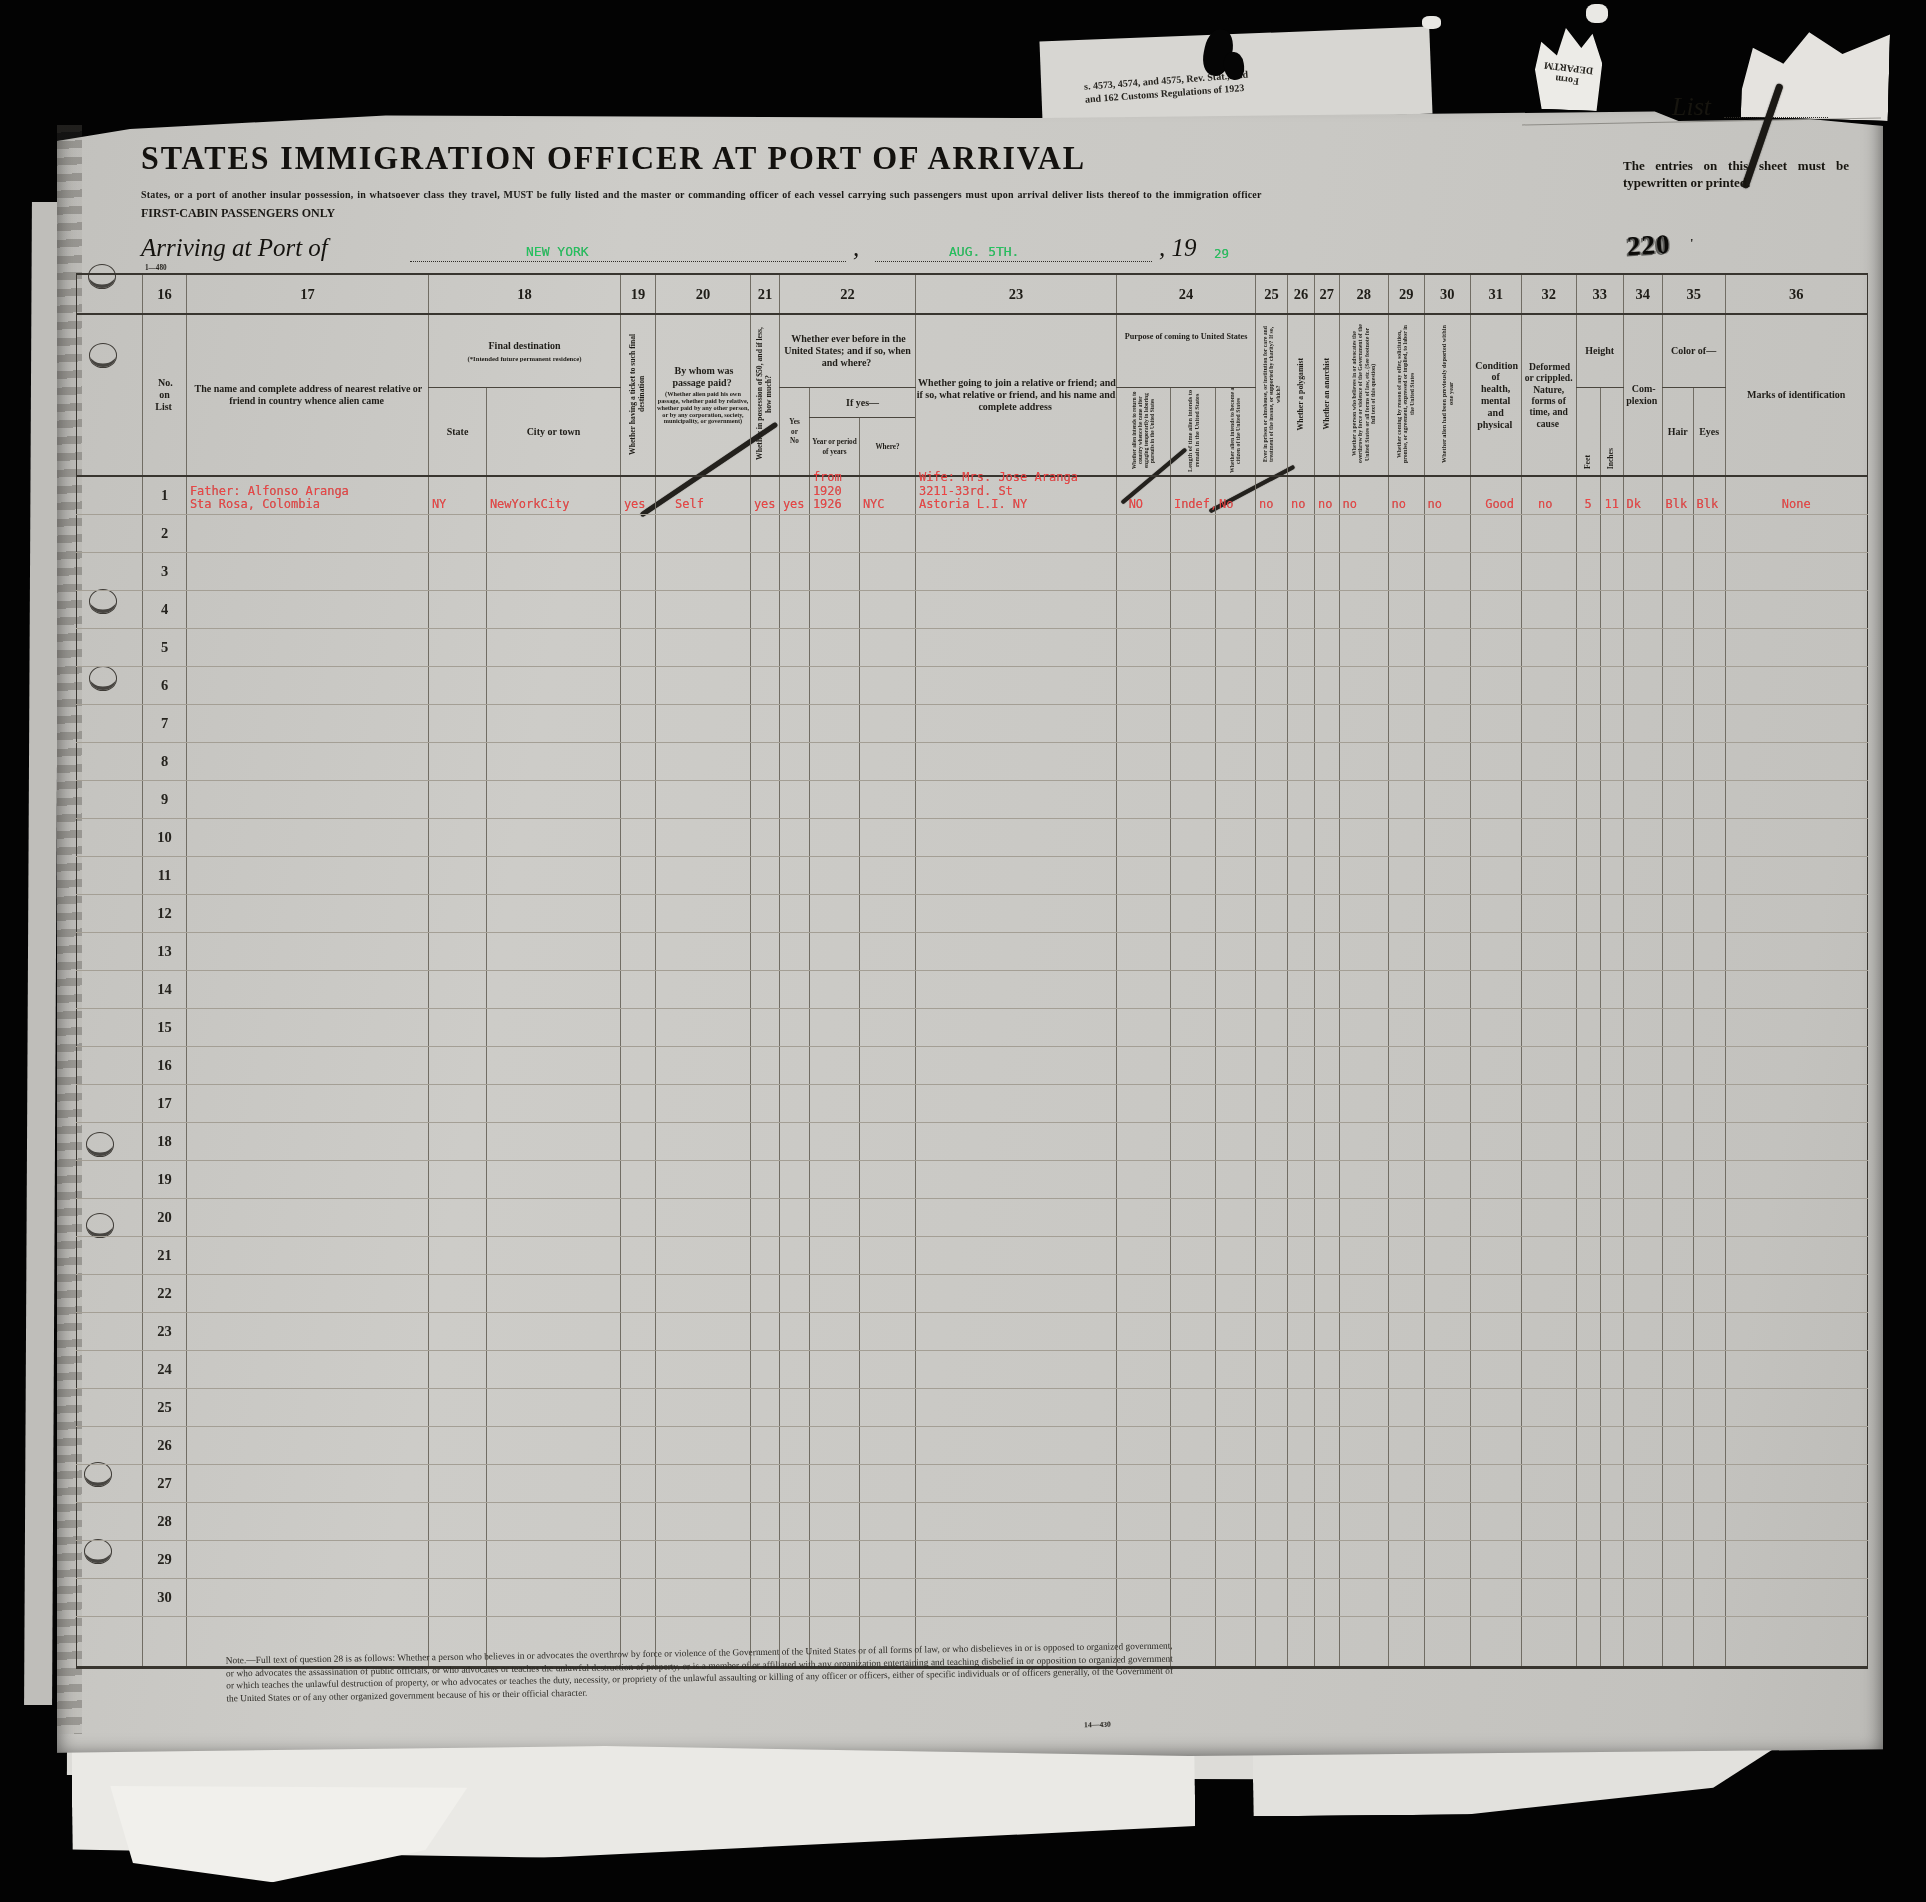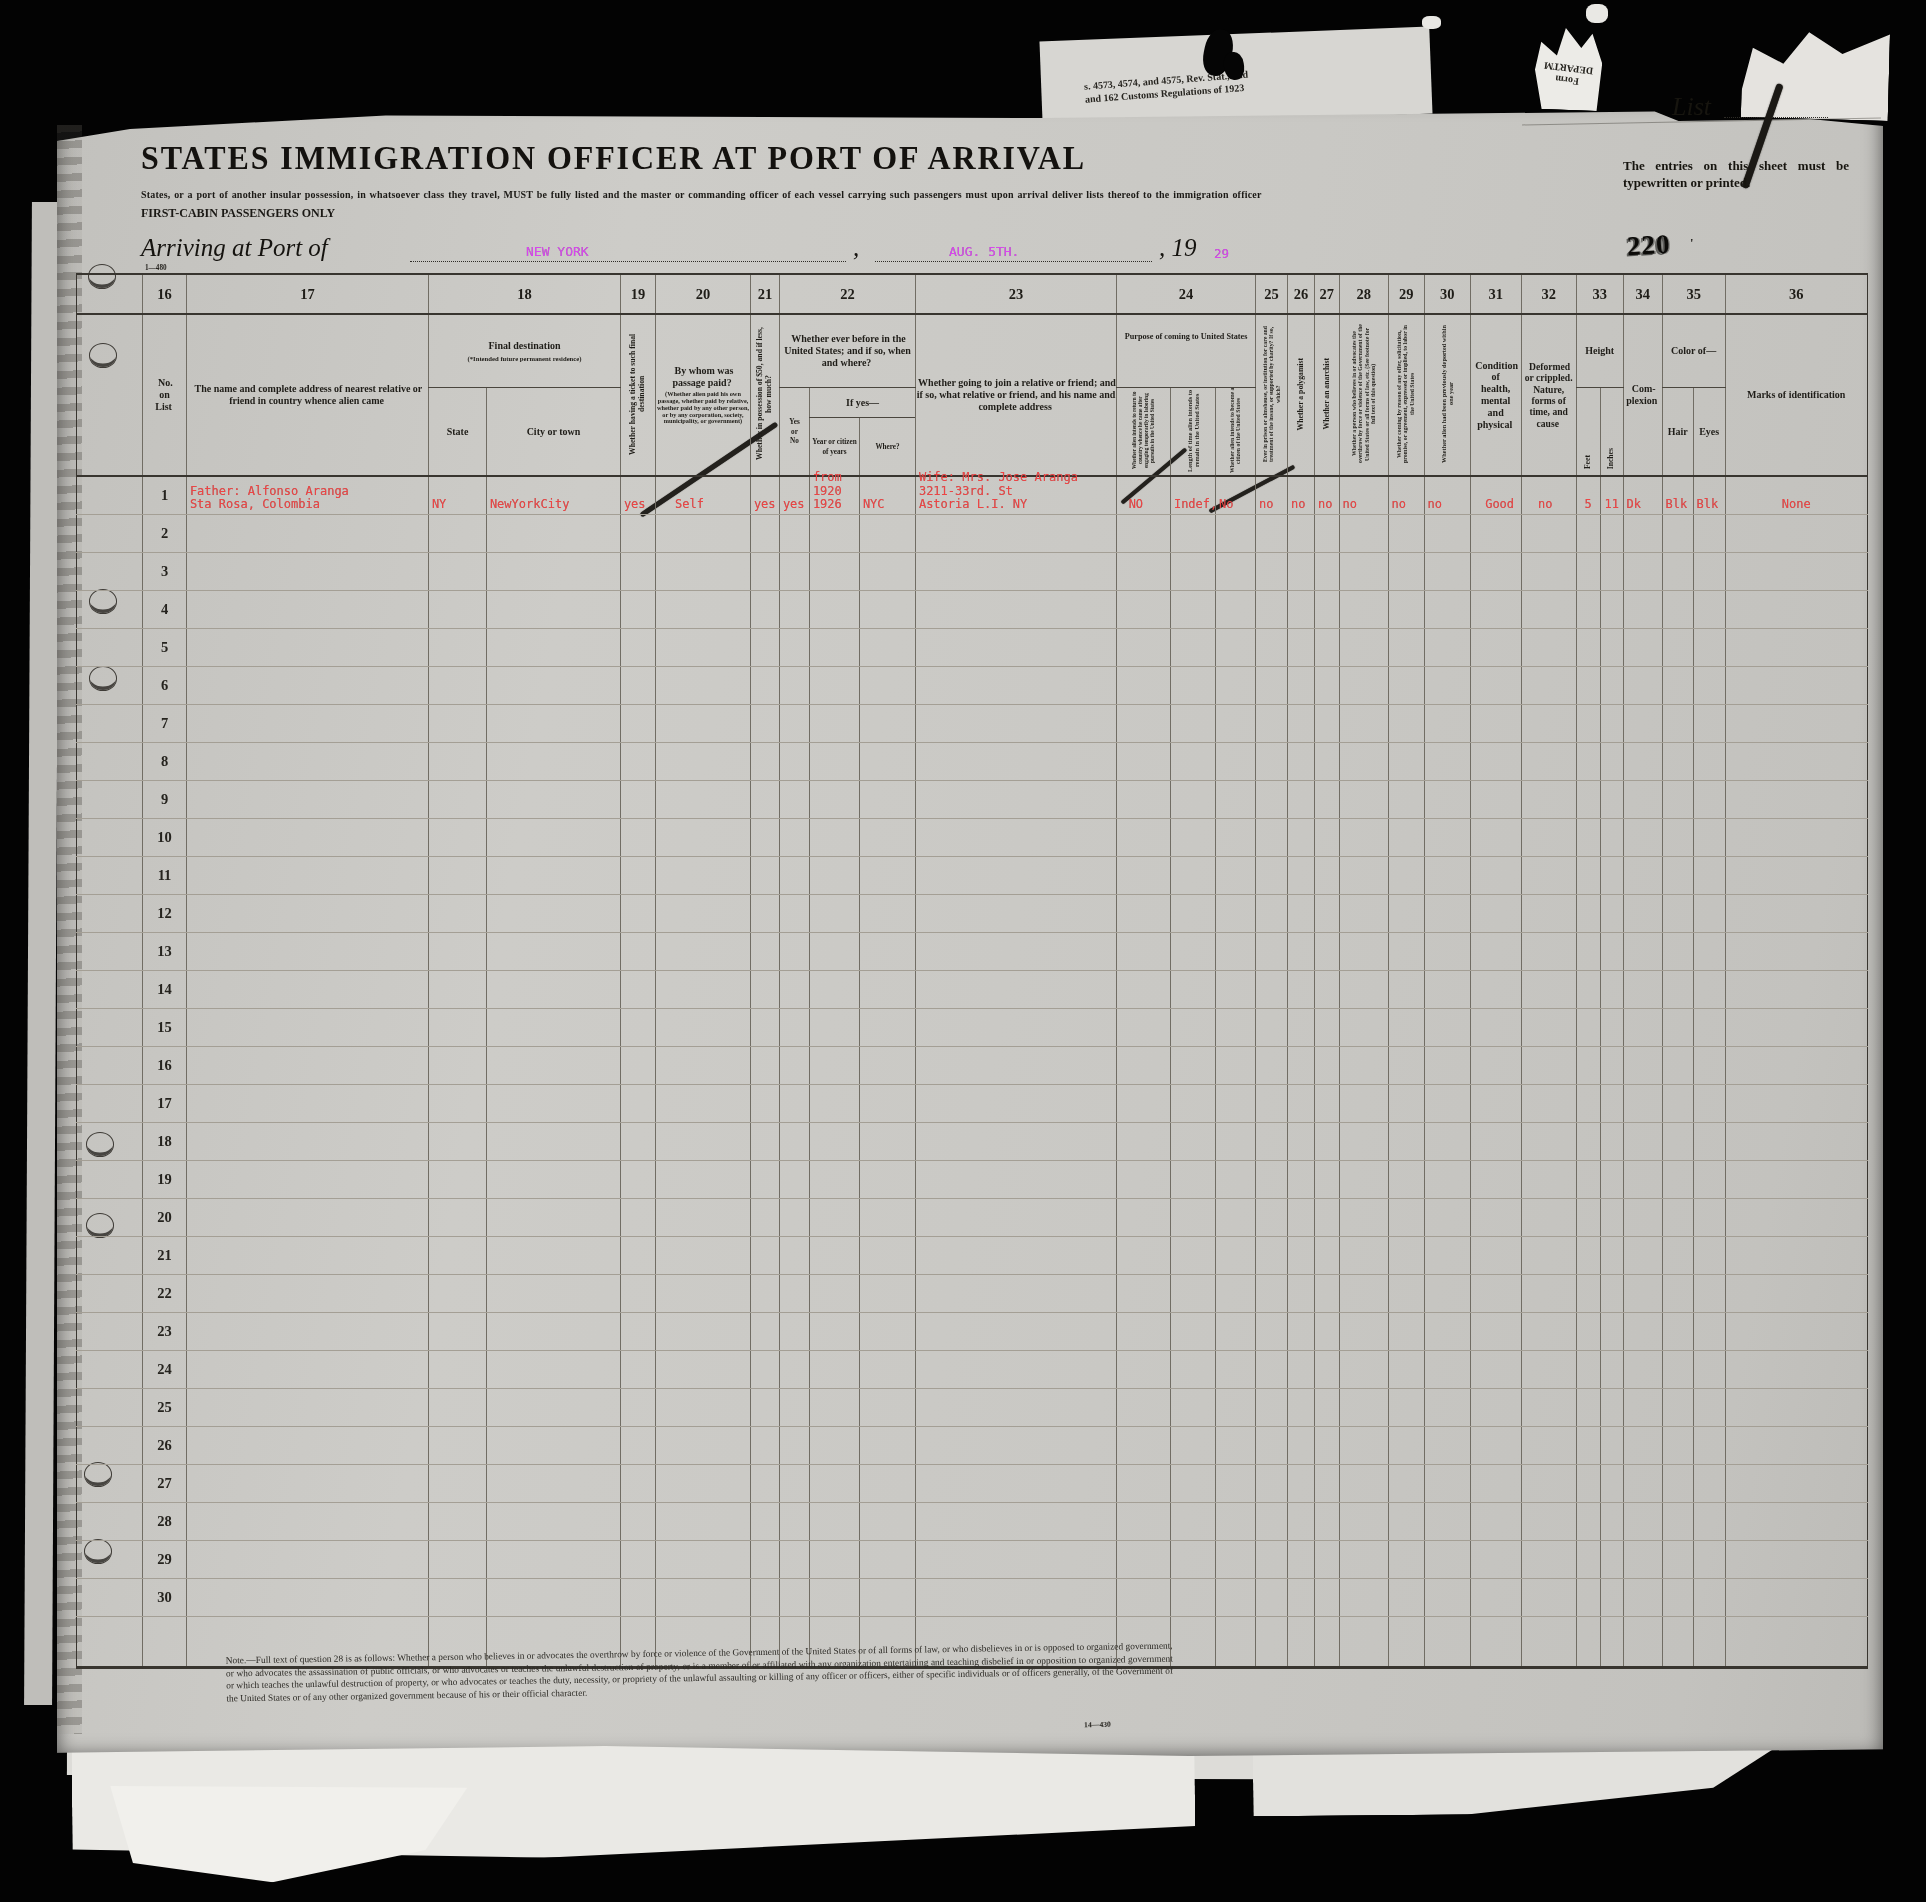--- a/index.html
+++ b/index.html
@@ -27,21 +27,21 @@
 
   
   #title{position:absolute;left:141px;top:139px;font-size:32px;font-weight:700;letter-spacing:1.9px;
          color:#14120f;white-space:nowrap;transform:scaleY(1.05);}
   #subtitle{position:absolute;left:141px;top:189px;font-size:10px;font-weight:700;color:#1b1915;
          white-space:nowrap;letter-spacing:0.2px;word-spacing:1px;}
   #class-line{position:absolute;left:141px;top:206px;font-size:12px;font-weight:700;color:#1b1915;}
   #arrival{position:absolute;left:141px;top:230px;height:46px;width:1204px;}
   #arrival .script{font-style:italic;font-size:25px;color:#15130f;}
   .dotline{position:absolute;border-bottom:1.4px dotted #2e2c27;}
-  .typedtxt{font-family:"DejaVu Sans Mono",monospace;color:#d946ef;
+  .typedtxt{font-family:"DejaVu Sans Mono",monospace;color:#22c55e;
             text-shadow:0 0 0.5px rgba(70,68,64,.55);}
   #form-code-top{position:absolute;left:145px;top:264px;font-size:7.2px;font-weight:700;color:#26241f;}
 
   
   #list-block{position:absolute;left:1614px;top:92px;width:270px;}
   #list-word{position:absolute;left:58px;top:0;font-style:italic;font-size:26px;color:#17150f;}
   #list-dots{position:absolute;left:110px;top:25px;width:104px;}
   #list-stroke{position:absolute;left:1759px;top:81px;width:6.7px;height:110px;background:#1b1915;
                border-radius:3.9px;transform:rotate(19deg);box-shadow:0 0 1.4px rgba(15,13,10,.8);}
   #entries-note{position:absolute;left:1623px;top:157px;width:226px;font-size:13px;font-weight:700;
@@ -282,21 +282,21 @@
         <th colspan="2" class="grp"><span class="hlabel">If yes—</span></th>
         <th rowspan="2"><span class="vt f11">Whether alien intends to return to country whence he came after engaging temporarily in laboring pursuits in the United States</span></th>
         <th rowspan="2"><span class="vt f13">Length of time alien intends to remain in the United States</span></th>
         <th rowspan="2"><span class="vt f12">Whether alien intends to become a citizen of the United States</span></th>
         <th rowspan="2" class="vbot"><span class="vt f16">Feet</span></th>
         <th rowspan="2" class="vbot"><span class="vt f16">Inches</span></th>
         <th rowspan="2"><span class="hlabel">Hair</span></th>
         <th rowspan="2"><span class="hlabel">Eyes</span></th>
       </tr>
       <tr class="h4">
-        <th><span class="hsmall">Year or citizen of years</span></th>
+        <th><span class="hsmall">Year or period of years</span></th>
         <th><span class="hsmall">Where?</span></th>
       </tr>
     </thead>
     <tbody id="manifest-body">
         <tr>
           <td class="m"></td>
           <td class="num">1</td>
           <td>
             <span class="typed">Father: Alfonso Aranga
 Sta Rosa, Colombia</span>

